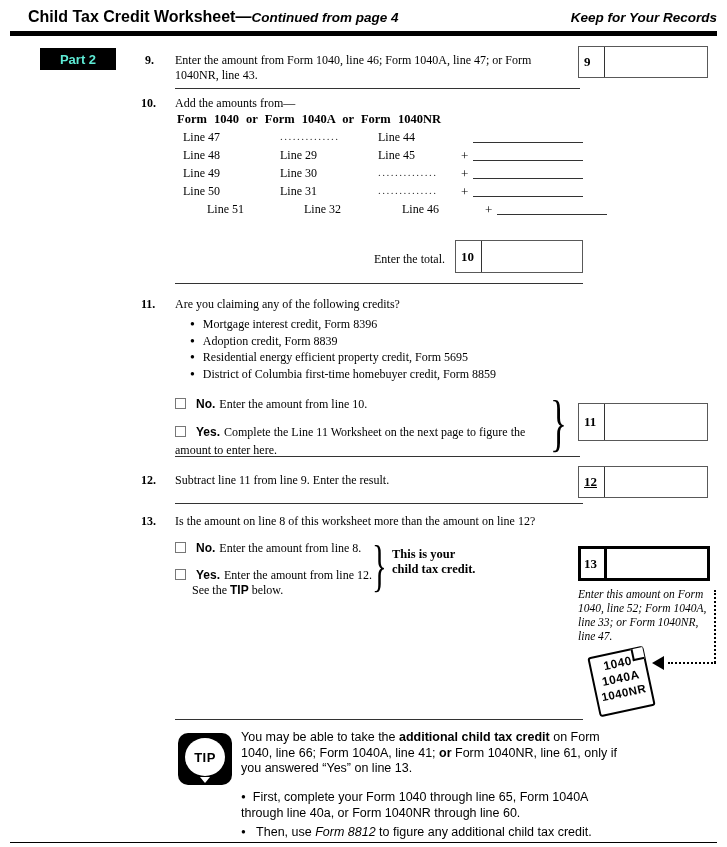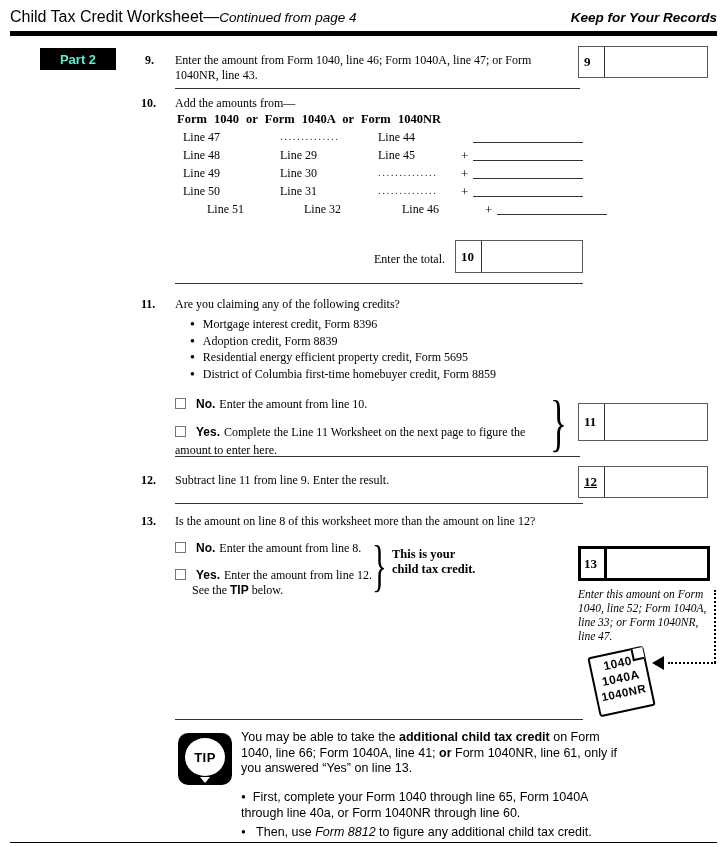--- a/index.html
+++ b/index.html
@@ -6,21 +6,21 @@
   body { background:#fff; }
   .page {
     position:relative; width:727px; height:847px; background:#fff;
     font-family:"Liberation Serif", serif; color:#000; overflow:hidden;
   }
   .abs { position:absolute; }
   .bold { font-weight:bold; }
   .ital { font-style:italic; }
 
   
-  .hdr-title { left:10px; top:8px; font-size:16px; font-weight:normal; font-family:"Liberation Sans", sans-serif; }
+  .hdr-title { left:28px; top:8px; font-size:16px; font-weight:bold; font-family:"Liberation Sans", sans-serif; }
   .hdr-title .cont { font-style:italic; font-size:13.5px; }
   .hdr-right { right:10px; top:10px; font-size:13.5px; font-weight:bold; font-style:italic; font-family:"Liberation Sans", sans-serif; }
   .hdr-bar { left:10px; top:31px; width:707px; height:5px; background:#000; }
 
   
   .part-badge { left:40px; top:48px; width:76px; height:22px; background:#000; color:#5eead4;
     font-family:"Liberation Sans", sans-serif; font-weight:bold; font-size:13px;
     display:flex; align-items:center; justify-content:center; }
 
   .linenum { font-weight:bold; font-size:12px; }

